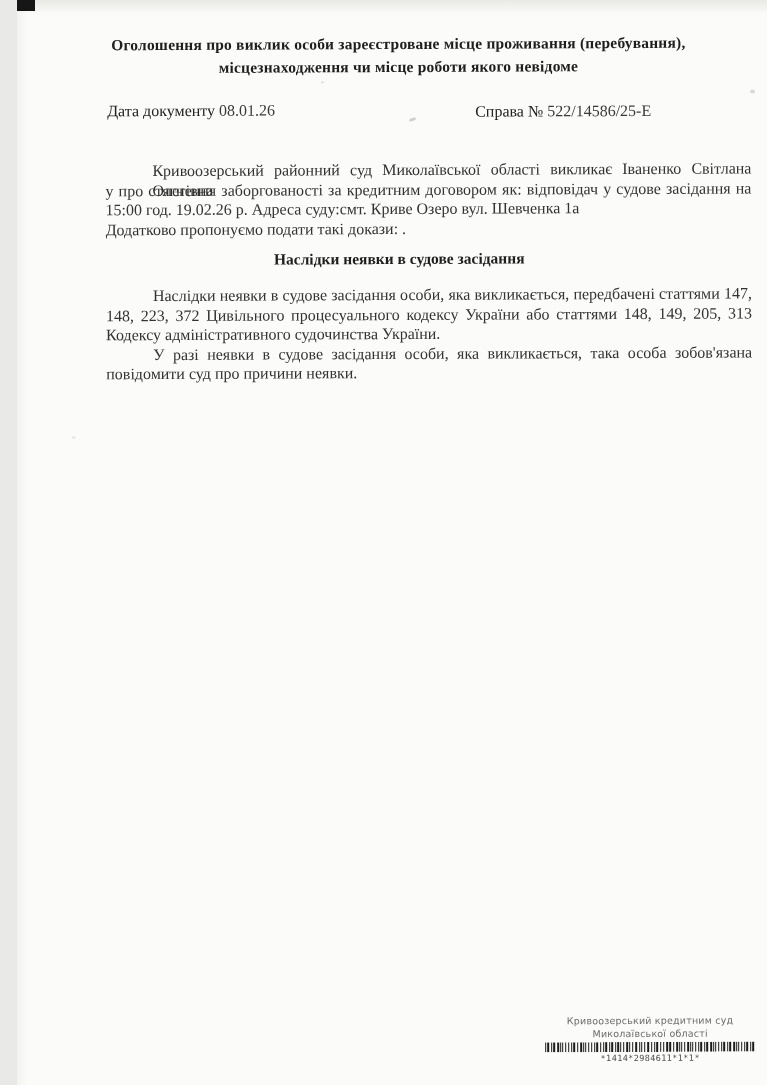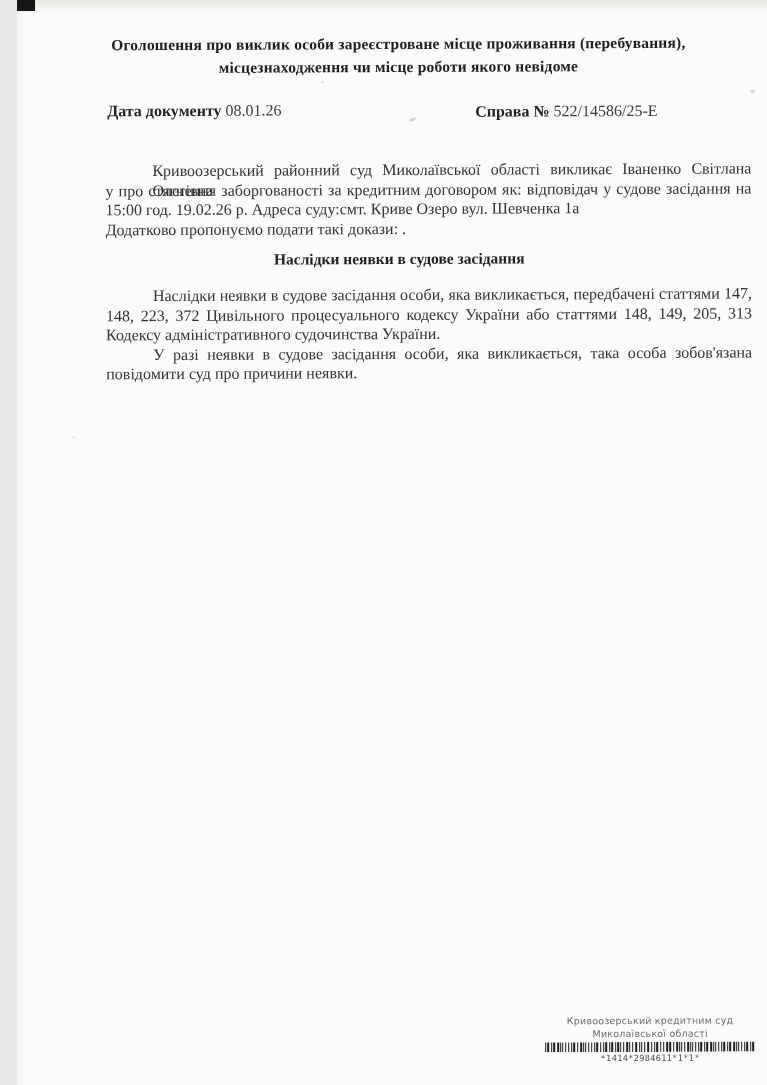--- a/index.html
+++ b/index.html
@@ -37,21 +37,21 @@
     line-height:23px;
     color:#1e1e1e;
     letter-spacing:.2px;
   }
   .meta-row{
     position:absolute;left:0;top:101px;width:767px;height:22px;
     font-size:16px;
   }
   .meta-left{position:absolute;left:92px;top:0;white-space:nowrap;}
   .meta-right{position:absolute;left:460px;top:2px;white-space:nowrap;}
-  .b{font-weight:bold;color:#222;}
+  .b{font-weight:normal;color:#222;}
   .meta-row .val{color:#3a3a3a;}
   .body-block{
     position:absolute;left:90px;width:646px;
     font-size:16px;
     color:#333;
   }
   .p1{top:160px;}
   .heading{
     position:absolute;left:40px;top:250px;width:687px;
     text-align:center;font-weight:bold;font-size:15.5px;color:#1e1e1e;

